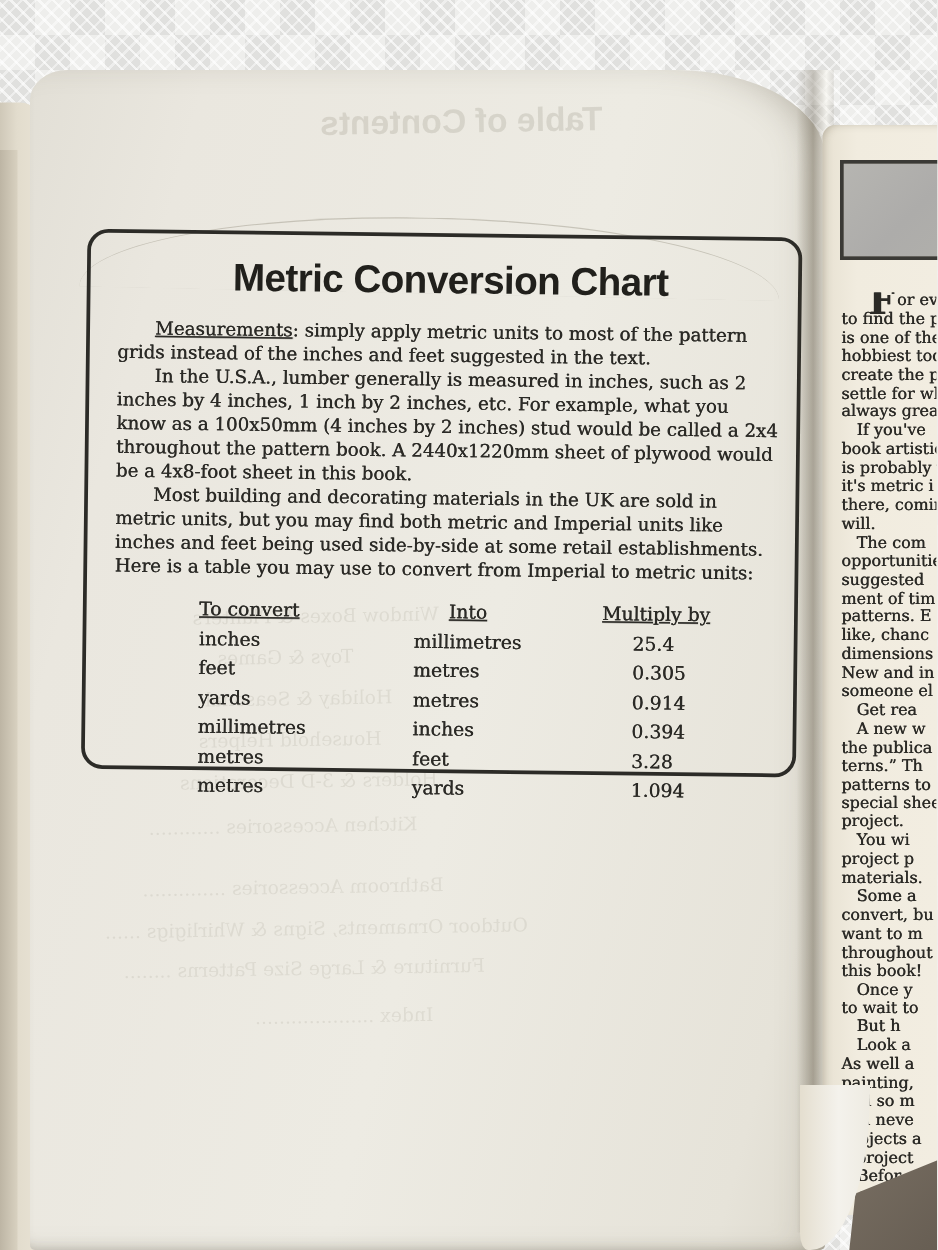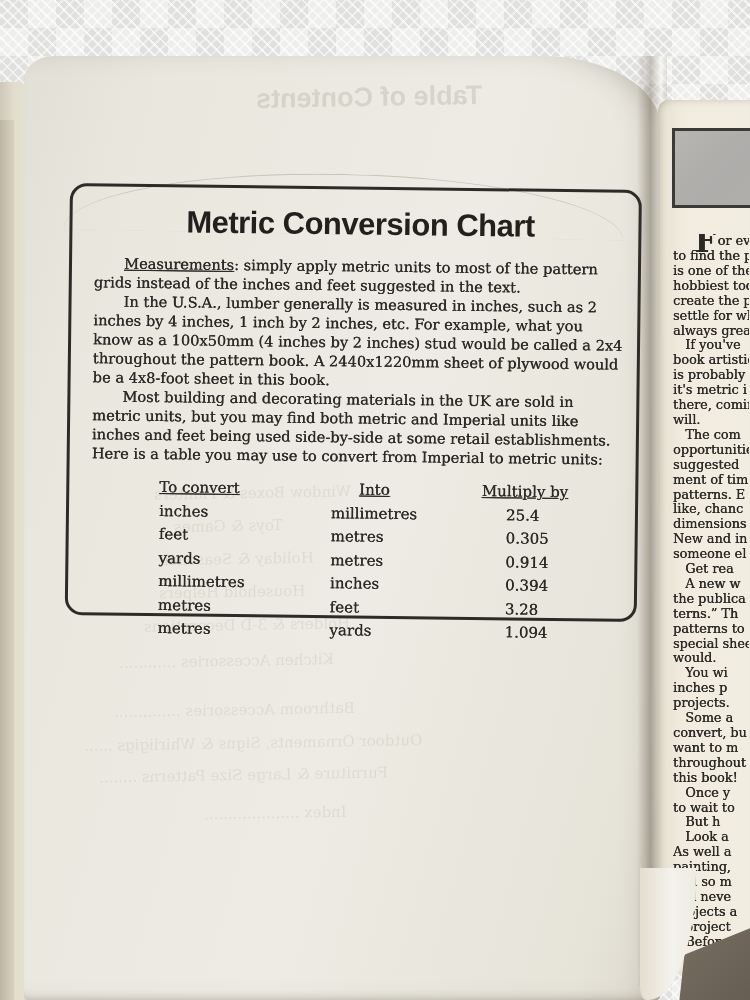--- a/index.html
+++ b/index.html
@@ -199,24 +199,24 @@
           <div class="rline">like, chanc</div>
           <div class="rline">dimensions</div>
           <div class="rline">New and in</div>
           <div class="rline">someone el</div>
           <div class="rline">&nbsp;&nbsp;&nbsp;Get rea</div>
           <div class="rline">&nbsp;&nbsp;&nbsp;A new w</div>
           <div class="rline">the publica</div>
           <div class="rline">terns.”  Th</div>
           <div class="rline">patterns to</div>
           <div class="rline">special sheet</div>
-          <div class="rline">would.</div>
+          <div class="rline">project.</div>
           <div class="rline">&nbsp;&nbsp;&nbsp;You wi</div>
-          <div class="rline">inches p</div>
-          <div class="rline">projects.</div>
+          <div class="rline">project p</div>
+          <div class="rline">materials.</div>
           <div class="rline">&nbsp;&nbsp;&nbsp;Some a</div>
           <div class="rline">convert, bu</div>
           <div class="rline">want to m</div>
           <div class="rline">throughout r</div>
           <div class="rline">this book!</div>
           <div class="rline">&nbsp;&nbsp;&nbsp;Once y</div>
           <div class="rline">to wait to</div>
           <div class="rline">&nbsp;&nbsp;&nbsp;But h</div>
           <div class="rline">&nbsp;&nbsp;&nbsp;Look a</div>
           <div class="rline">As well a</div>

